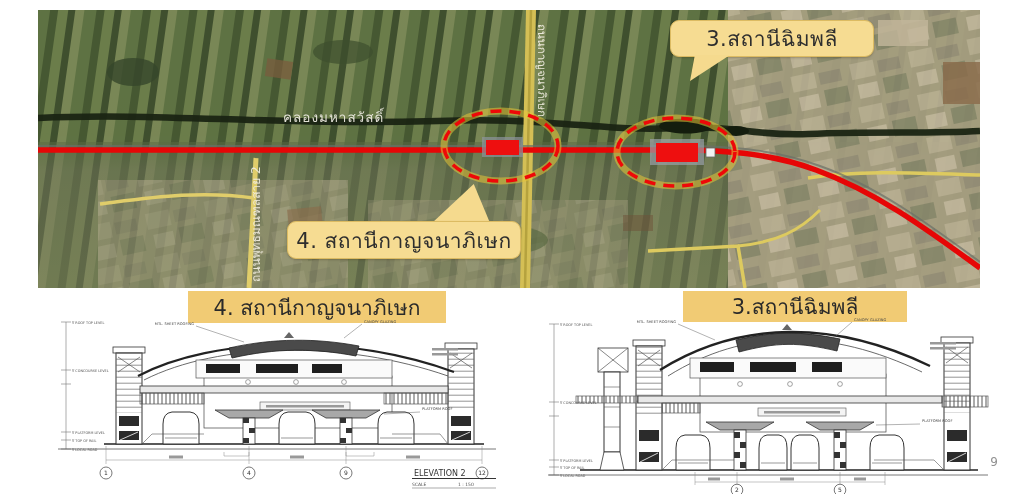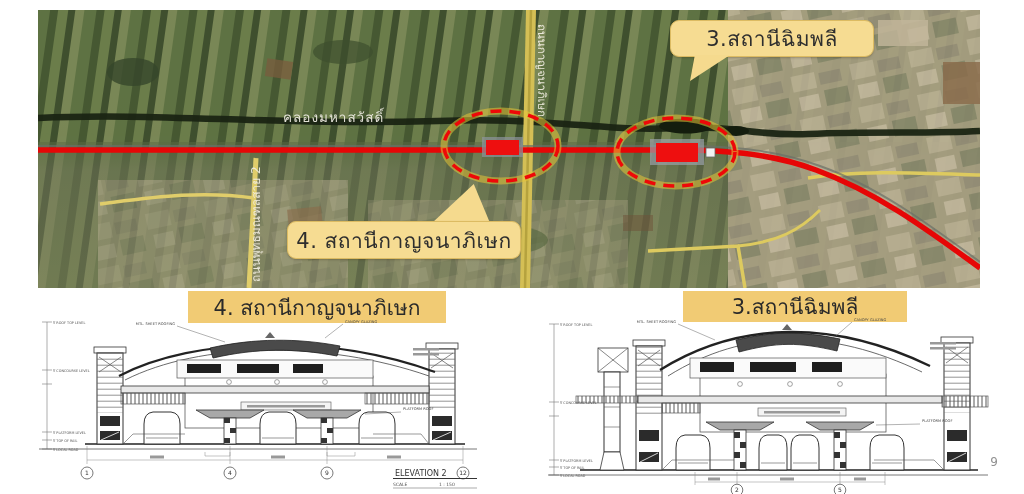--- a/index.html
+++ b/index.html
@@ -131,21 +131,21 @@
     <span>4. สถานีกาญจนาภิเษก</span>
   </div>
 
   <div class="draw-title" style="left:188px; top:291px; width:258px; height:32px;">
     <span>4. สถานีกาญจนาภิเษก</span>
   </div>
   <div class="draw-title" style="left:683px; top:291px; width:224px; height:31px;">
     <span>3.สถานีฉิมพลี</span>
   </div>
 
-  <div class="drawing" style="left:25px; top:312px;">
+  <div class="drawing" style="left:44px; top:312px;">
     <svg viewBox="0 0 460 178" width="460" height="178">
       <defs>
         <pattern id="hatchV" width="4" height="10" patternUnits="userSpaceOnUse">
           <line x1="2" y1="0" x2="2" y2="10" stroke="#555" stroke-width="1"></line>
         </pattern>
         <pattern id="rungs" width="30" height="6" patternUnits="userSpaceOnUse">
           <line x1="0" y1="5.2" x2="30" y2="5.2" stroke="#666" stroke-width="0.7"></line>
         </pattern>
       </defs>
       <g stroke="#3c3c3c" stroke-width="0.8" fill="none">

